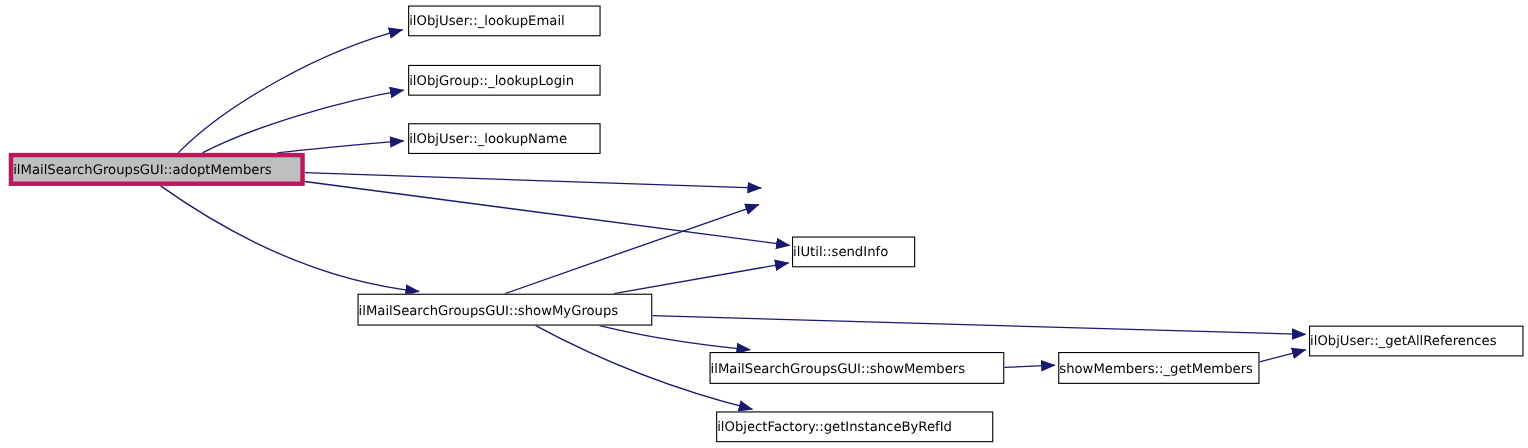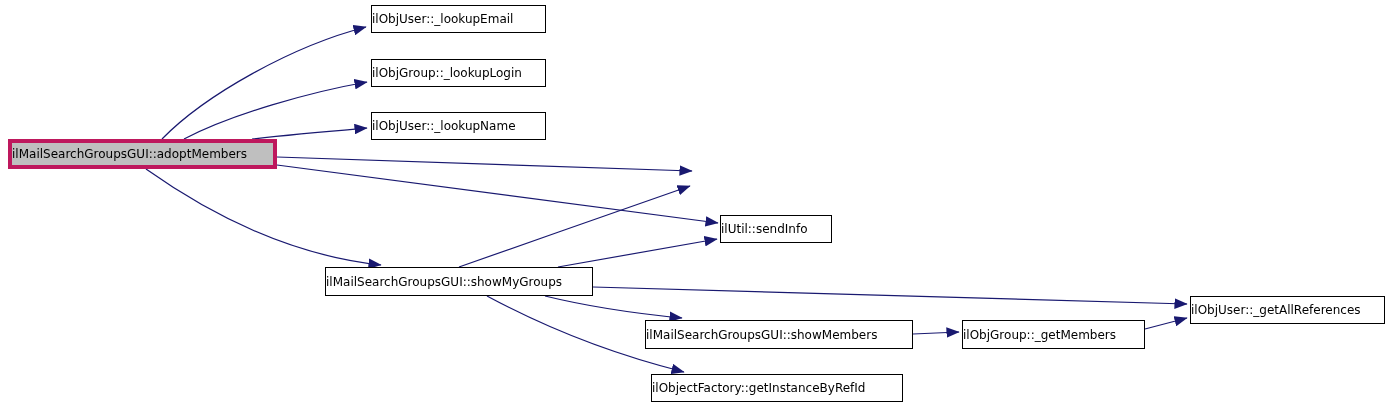--- a/index.html
+++ b/index.html
@@ -76,21 +76,21 @@
 
   <div class="node" style="left:325px;top:267px;width:268px;height:29px">
     <span>ilMailSearchGroupsGUI::showMyGroups</span>
   </div>
 
   <div class="node" style="left:645px;top:320px;width:268px;height:29px">
     <span>ilMailSearchGroupsGUI::showMembers</span>
   </div>
 
   <div class="node" style="left:962px;top:320px;width:183px;height:29px">
-    <span>ilObjGroup::_getMembers</span>
+    <span>showMembers::_getMembers</span>
   </div>
 
   <div class="node" style="left:1190px;top:296px;width:195px;height:28px">
     <span>ilObjUser::_getAllReferences</span>
   </div>
 
   <div class="node" style="left:651px;top:374px;width:252px;height:28px">
     <span>ilObjectFactory::getInstanceByRefId</span>
   </div>
 

